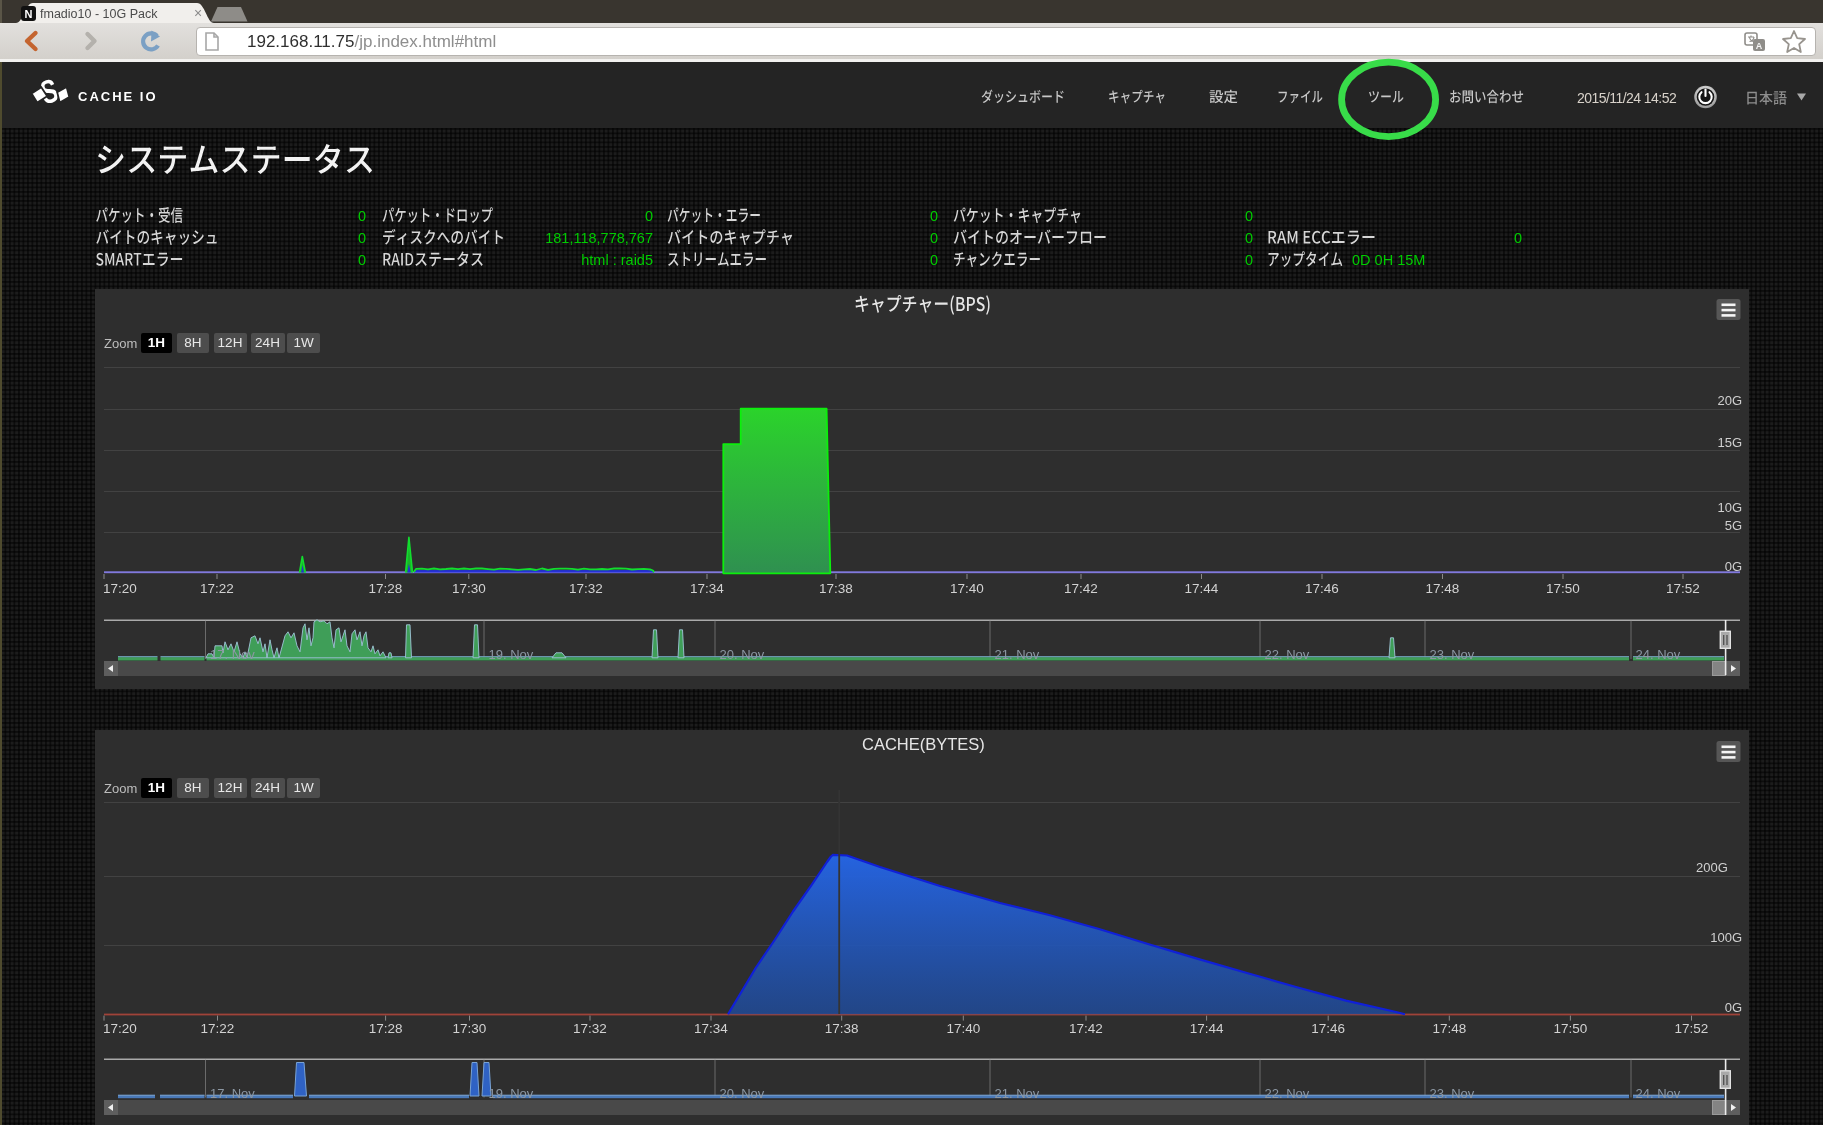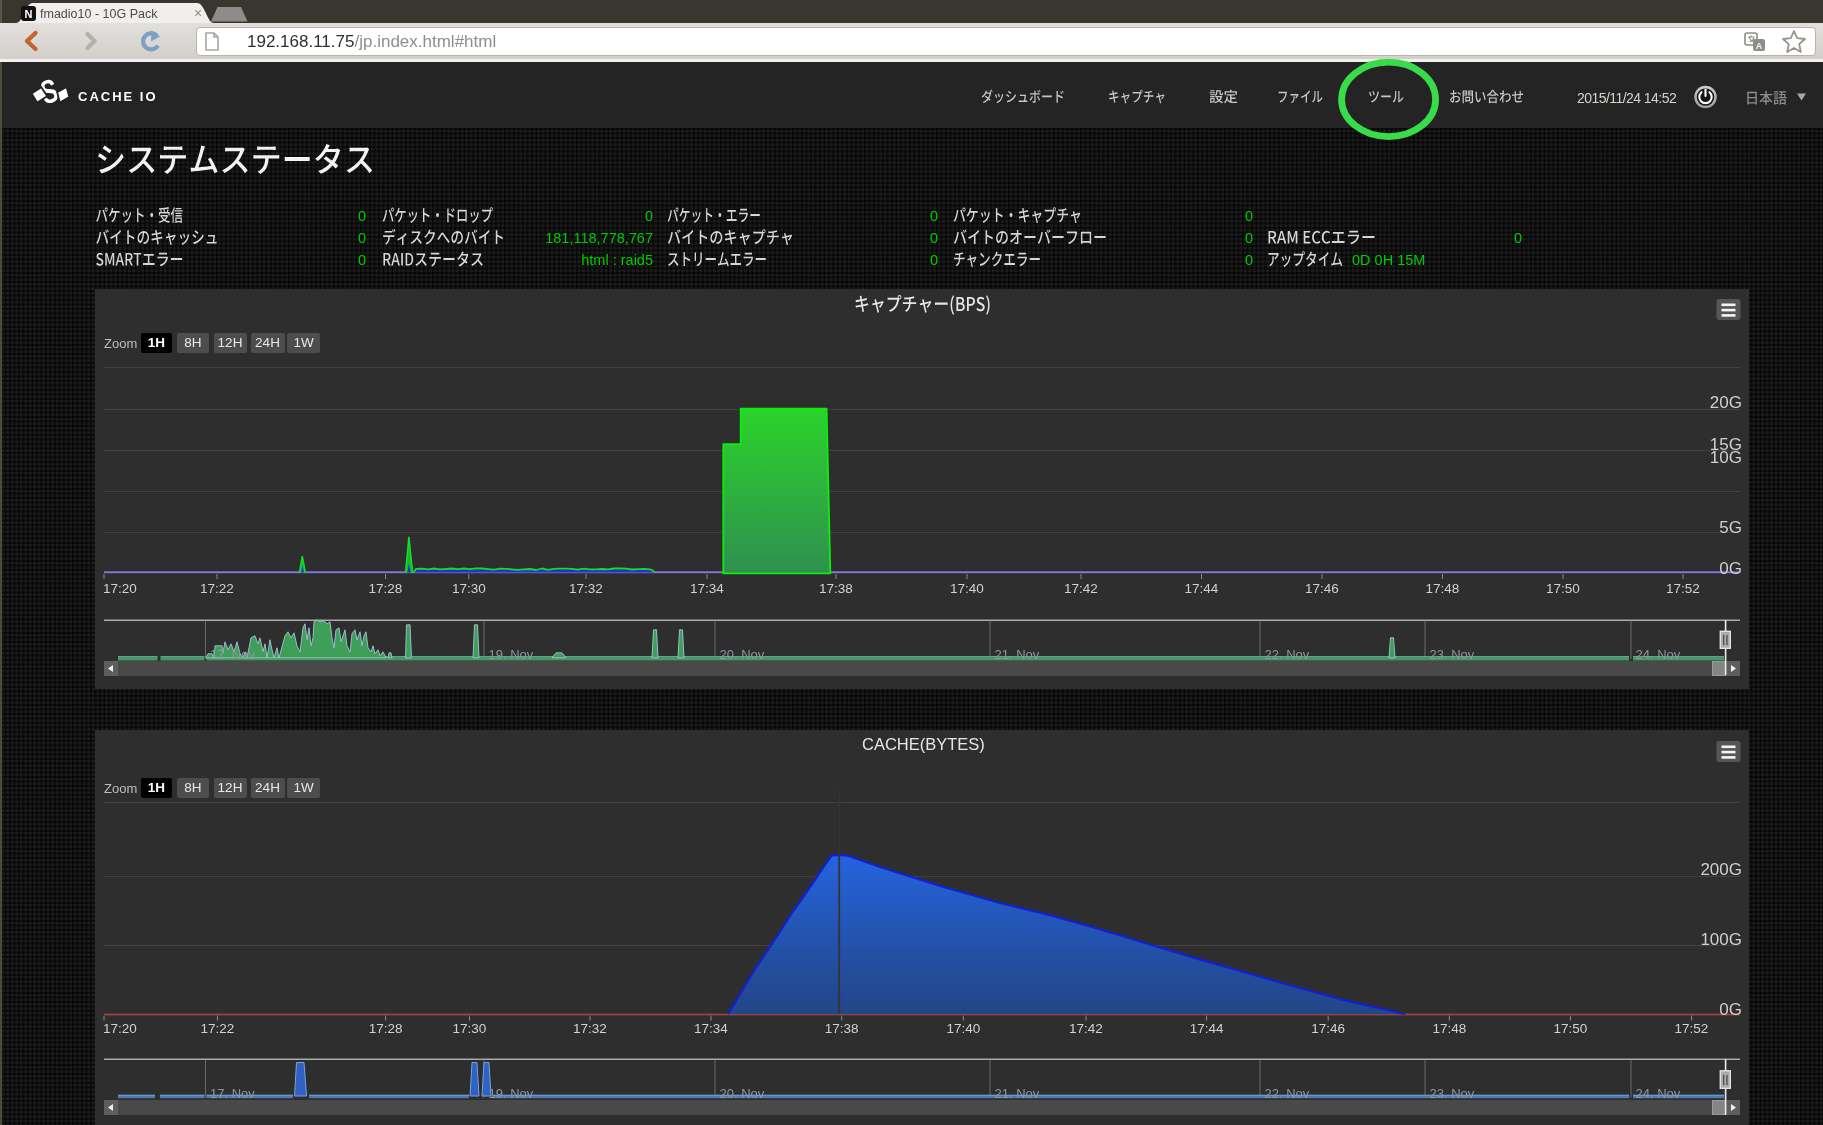--- a/index.html
+++ b/index.html
@@ -12,21 +12,21 @@
 #tabstrip{position:absolute;left:0;top:0;width:1823px;height:23px;background:#39352f;}
 #tabedge{position:absolute;left:0;top:0;width:2px;height:23px;background:#5a5547;}
 #toolbar{position:absolute;left:0;top:23px;width:1823px;height:36px;background:linear-gradient(#e2e0dd,#d3d0cb);}
 #strip{position:absolute;left:0;top:59px;width:1823px;height:3px;background:#f2f1ef;}
 #urlbar{position:absolute;left:196px;top:27px;width:1620px;height:29px;background:#fff;border:1px solid #b6b3af;border-radius:4px;}
 .txt{position:absolute;white-space:nowrap;}
 #gsvg{position:absolute;left:0;top:0;width:1823px;height:1125px;z-index:5;}
 .zbtn{position:absolute;height:20px;border-radius:2px;background:#4d4d4d;color:#e8e8e8;font-size:13.5px;text-align:center;line-height:20px;z-index:6;}
 .zbtn.act{background:#000;color:#fff;font-weight:bold;}
 .gl{position:absolute;height:1px;background:#424242;}
-.ylab{position:absolute;width:60px;text-align:right;font-size:17px;color:#d0d0d0;z-index:6;}
+.ylab{position:absolute;width:60px;text-align:right;font-size:13px;color:#d0d0d0;z-index:6;}
 .xlab{position:absolute;width:60px;text-align:center;font-size:13.5px;color:#d2d2d2;z-index:6;}
 .dlab{position:absolute;font-size:13px;color:#8c97a3;z-index:6;}
 .sbtrack{position:absolute;background:#494949;}
 .sbbtn{position:absolute;width:14px;height:15px;background:#5e5e5e;}
 .sbthumb{position:absolute;width:14px;height:15px;background:#848484;border:1px solid #9a9a9a;}
 </style></head>
 <body>
 <div id="root">
 <div id="tabstrip"></div>
     <div id="tabedge"></div>
@@ -55,27 +55,27 @@
     <div class="zbtn" style="left:213.5px;top:778px;width:33px;">12H</div>
     <div class="zbtn" style="left:250.5px;top:778px;width:34px;">24H</div>
     <div class="zbtn" style="left:287px;top:778px;width:33px;">1W</div>
     <div class="gl" style="left:104px;top:367px;width:1636px;"></div>
     <div class="gl" style="left:104px;top:408.8px;width:1636px;"></div>
     <div class="gl" style="left:104px;top:450px;width:1636px;"></div>
     <div class="gl" style="left:104px;top:491.2px;width:1636px;"></div>
     <div class="gl" style="left:104px;top:532.4px;width:1636px;"></div>
     <div class="ylab" style="left:1682px;top:392.5px;">20G</div>
     <div class="ylab" style="left:1682px;top:434.5px;">15G</div>
-    <div class="ylab" style="left:1682px;top:448px;">10G</div>
+    <div class="ylab" style="left:1682px;top:500px;">10G</div>
     <div class="ylab" style="left:1682px;top:517.5px;">5G</div>
     <div class="ylab" style="left:1682px;top:558.5px;">0G</div>
     <div class="gl" style="left:104px;top:802px;width:1636px;"></div>
     <div class="gl" style="left:104px;top:875.5px;width:1636px;"></div>
     <div class="gl" style="left:104px;top:945px;width:1636px;"></div>
-    <div class="ylab" style="left:1682px;top:859.5px;">200G</div>
+    <div class="ylab" style="left:1682px;top:859.5px;text-align:center;">200G</div>
     <div class="ylab" style="left:1682px;top:929.5px;">100G</div>
     <div class="ylab" style="left:1682px;top:999.5px;">0G</div>
     <div class="xlab" style="left:90px;top:581px;">17:20</div>
     <div class="xlab" style="left:187px;top:581px;">17:22</div>
     <div class="xlab" style="left:355.5px;top:581px;">17:28</div>
     <div class="xlab" style="left:438.8px;top:581px;">17:30</div>
     <div class="xlab" style="left:556px;top:581px;">17:32</div>
     <div class="xlab" style="left:677px;top:581px;">17:34</div>
     <div class="xlab" style="left:806px;top:581px;">17:38</div>
     <div class="xlab" style="left:937px;top:581px;">17:40</div>

